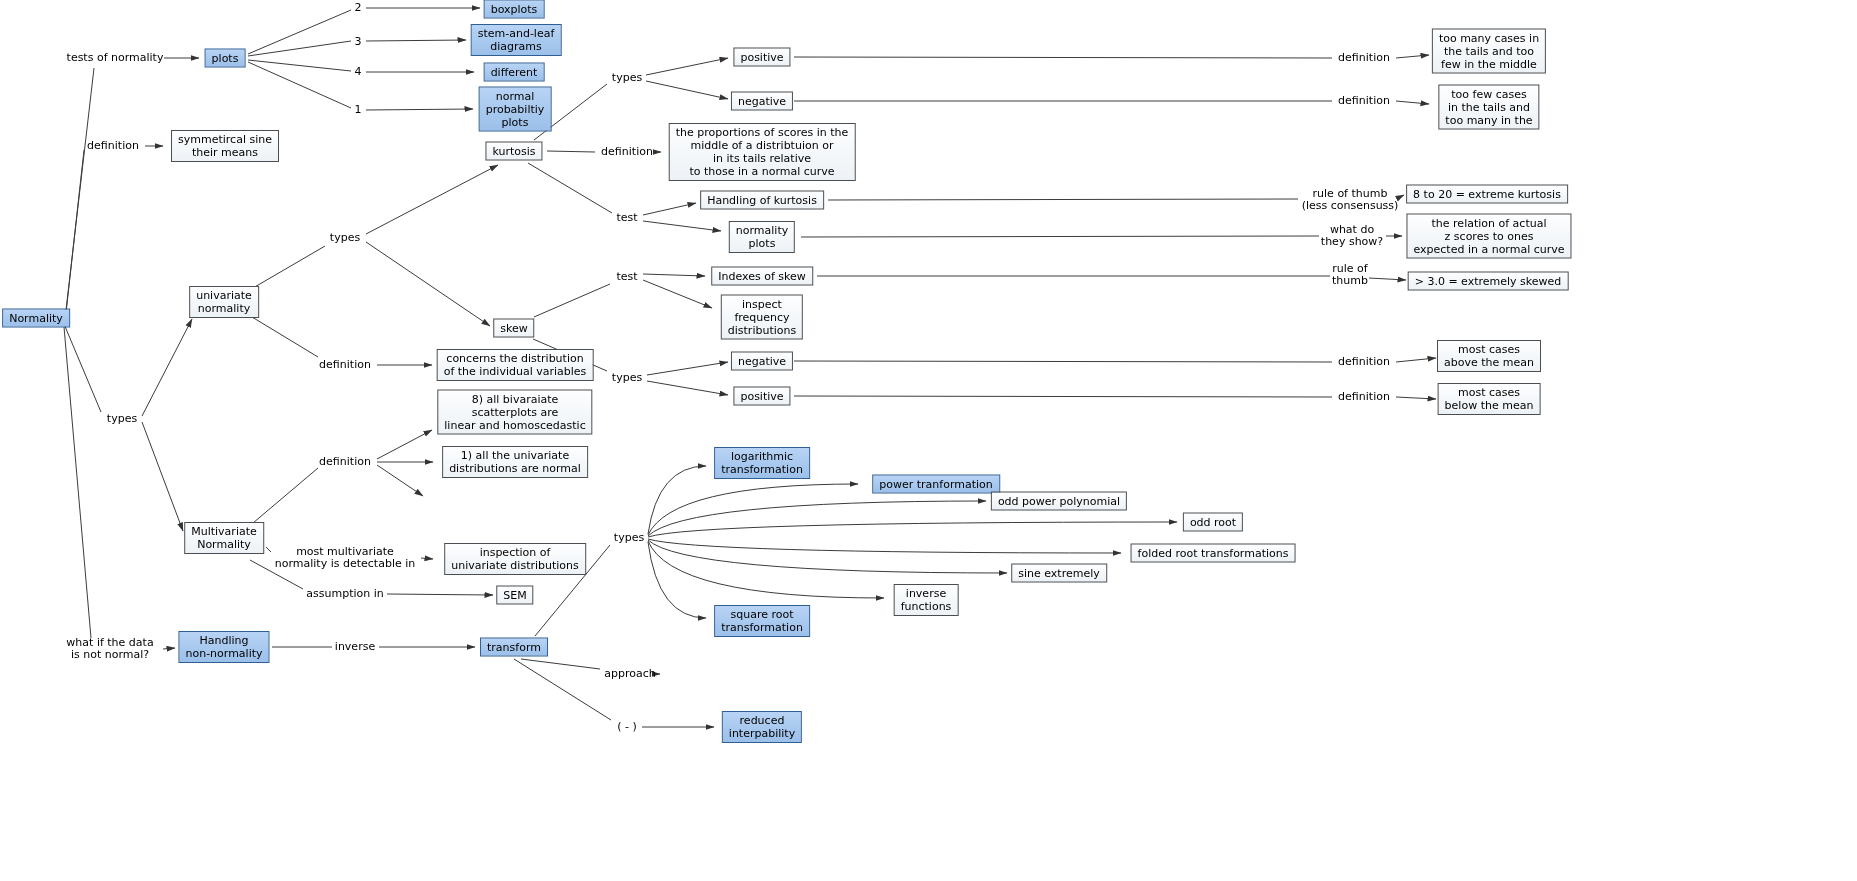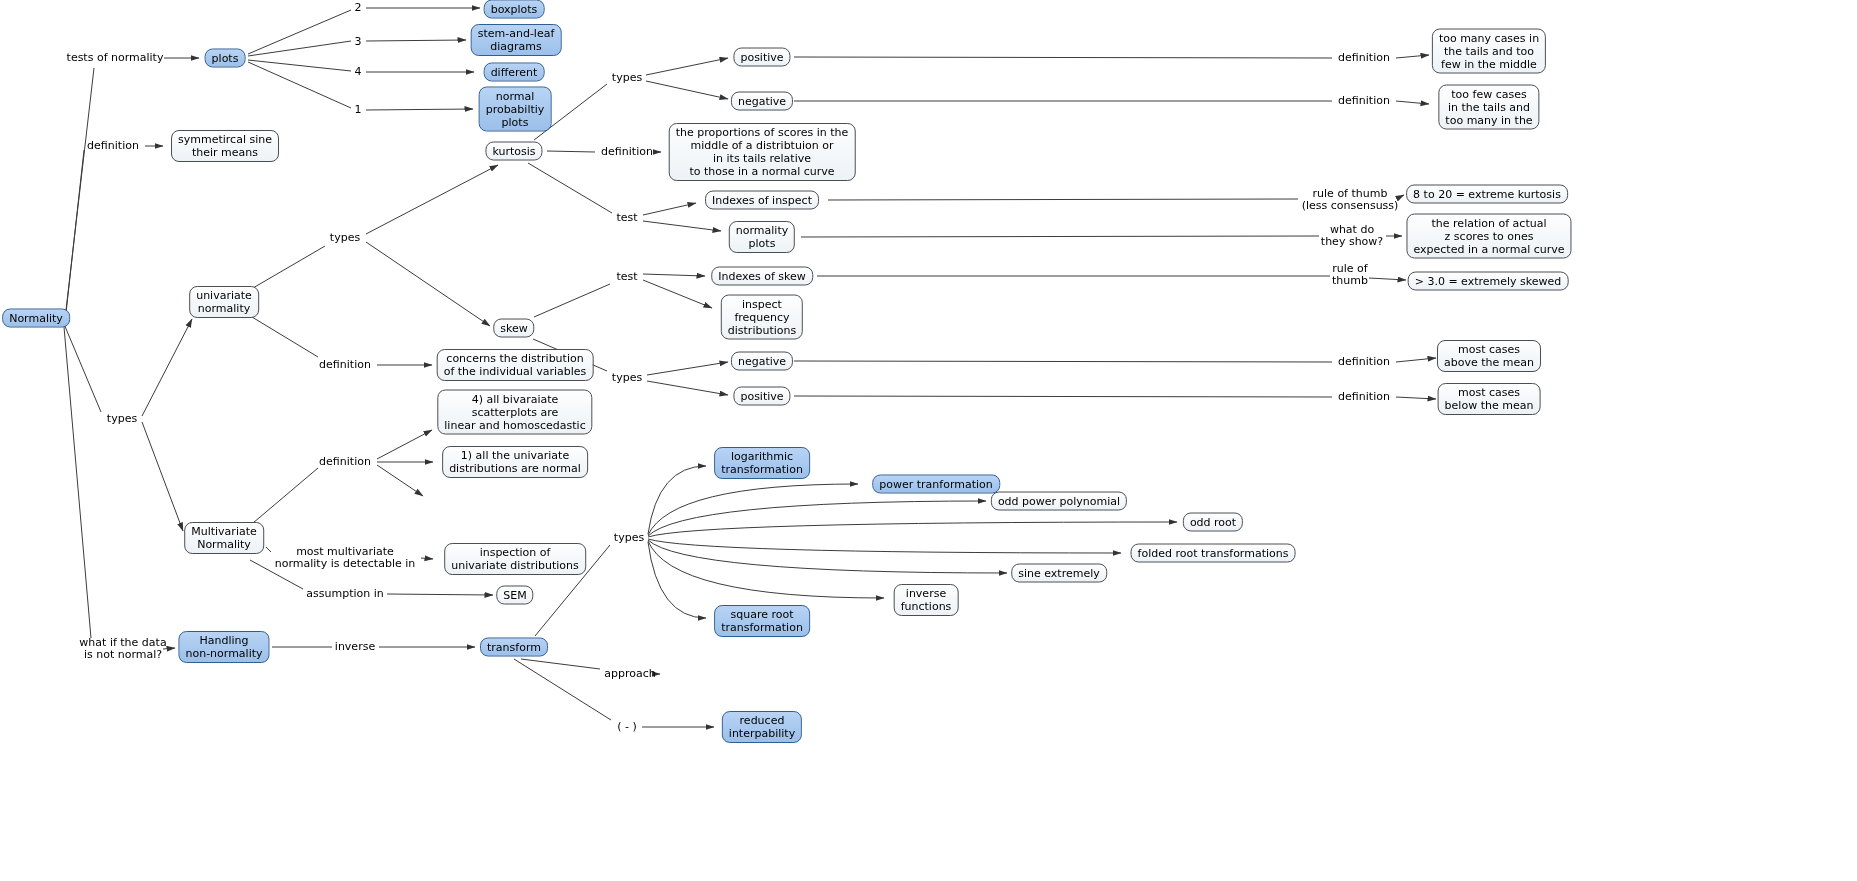--- a/index.html
+++ b/index.html
@@ -5,21 +5,21 @@
   html,body{margin:0;padding:0;background:#ffffff;}
   .canvas{
     position:relative;width:1857px;height:881px;background:#ffffff;
     font-family:"DejaVu Sans","Liberation Sans",sans-serif;
     font-size:11px;color:#000;overflow:hidden;
   }
   svg.edges{position:absolute;left:0;top:0;}
   .e{stroke:#3c3c3c;stroke-width:1;fill:none;}
   .node{
     position:absolute;transform:translate(-50%,-50%);
-    border:1px solid #4a4e52;border-radius:8px;
+    border:1px solid #4a4e52;border-radius:0;
     padding:2px 6px;background:linear-gradient(180deg,#fdfeff,#edf2f6);
     text-align:center;white-space:pre-line;width:max-content;max-width:230px;
     line-height:13px;
   }
   .node.blue{
     background:linear-gradient(180deg,#b8d3f4,#9bc0ea);
     border-color:#2f5e93;
   }
   .lbl{
     position:absolute;transform:translate(-50%,-50%);
@@ -138,21 +138,21 @@
   <div class="node" style="left:224px;top:302px">univariate
 normality</div>
   <div class="node" style="left:514px;top:151px">kurtosis</div>
   <div class="node" style="left:514px;top:328px">skew</div>
   <div class="node" style="left:762px;top:57px">positive</div>
   <div class="node" style="left:762px;top:101px">negative</div>
   <div class="node" style="left:762px;top:152px">the proportions of scores in the
 middle of a distribtuion or
 in its tails relative
 to those in a normal curve</div>
-  <div class="node" style="left:762px;top:200px">Indexes of inspect</div>
+  <div class="node" style="left:762px;top:200px">Handling of kurtosis</div>
   <div class="node" style="left:762px;top:237px">normality
 plots</div>
   <div class="node" style="left:762px;top:276px">Indexes of skew</div>
   <div class="node" style="left:762px;top:317px">inspect
 frequency
 distributions</div>
   <div class="node" style="left:762px;top:361px">negative</div>
   <div class="node" style="left:762px;top:396px">positive</div>
   <div class="node" style="left:1489px;top:51px">too many cases in
 the tails and too
@@ -164,21 +164,21 @@
   <div class="node" style="left:1489px;top:236px">the relation of actual
 z scores to ones
 expected in a normal curve</div>
   <div class="node" style="left:1488px;top:281px">&gt; 3.0 = extremely skewed</div>
   <div class="node" style="left:1489px;top:356px">most cases
 above the mean</div>
   <div class="node" style="left:1489px;top:399px">most cases
 below the mean</div>
   <div class="node" style="left:515px;top:365px">concerns the distribution
 of the individual variables</div>
-  <div class="node" style="left:515px;top:412px">4) all bivaraiate
+  <div class="node" style="left:515px;top:412px">8) all bivaraiate
 scatterplots are
 linear and homoscedastic</div>
   <div class="node" style="left:515px;top:462px">1) all the univariate
 distributions are normal</div>
   <div class="node" style="left:224px;top:538px">Multivariate
 Normality</div>
   <div class="node" style="left:515px;top:559px">inspection of
 univariate distributions</div>
   <div class="node" style="left:515px;top:595px">SEM</div>
   <div class="node blue" style="left:224px;top:647px">Handling
@@ -219,20 +219,20 @@
 they show?</div>
   <div class="lbl" style="left:1350px;top:275px">rule of
 thumb</div>
   <div class="lbl" style="left:1364px;top:362px">definition</div>
   <div class="lbl" style="left:1364px;top:397px">definition</div>
   <div class="lbl" style="left:345px;top:365px">definition</div>
   <div class="lbl" style="left:345px;top:462px">definition</div>
   <div class="lbl" style="left:345px;top:558px">most multivariate
 normality is detectable in</div>
   <div class="lbl" style="left:345px;top:594px">assumption in</div>
-  <div class="lbl" style="left:123px;top:649px">what if the data
+  <div class="lbl" style="left:110px;top:649px">what if the data
 is not normal?</div>
   <div class="lbl" style="left:355px;top:647px">inverse</div>
   <div class="lbl" style="left:629px;top:538px">types</div>
   <div class="lbl" style="left:630px;top:674px">approach</div>
   <div class="lbl" style="left:627px;top:727px">( - )</div>
 
 </div>
 
 </body></html>

